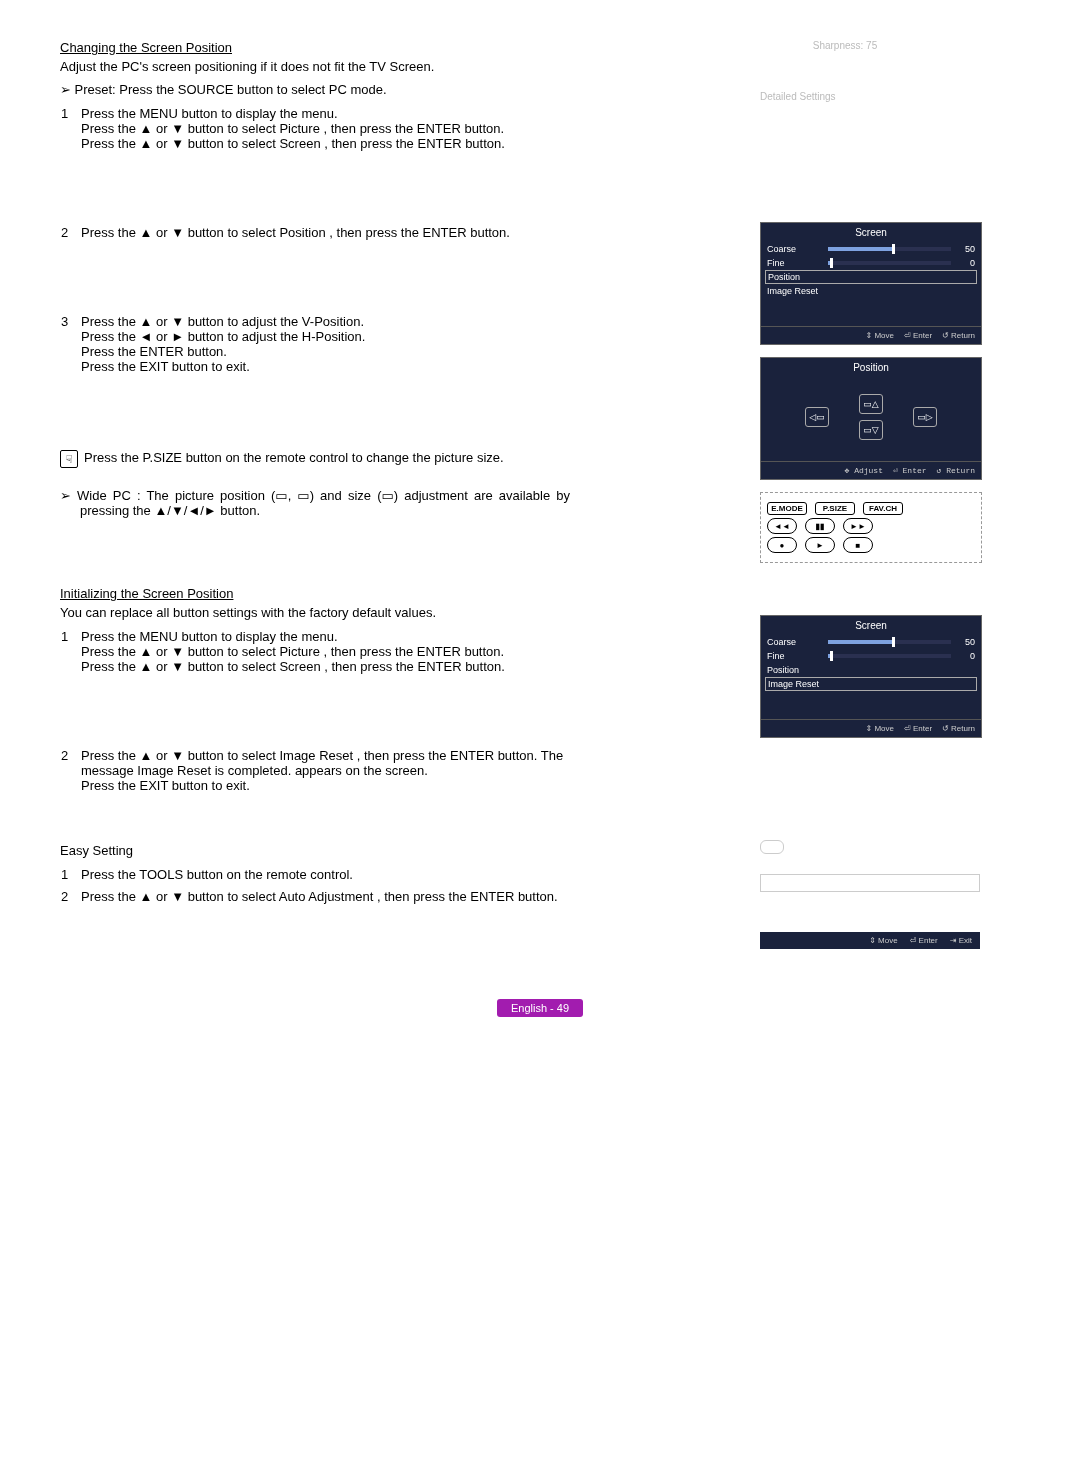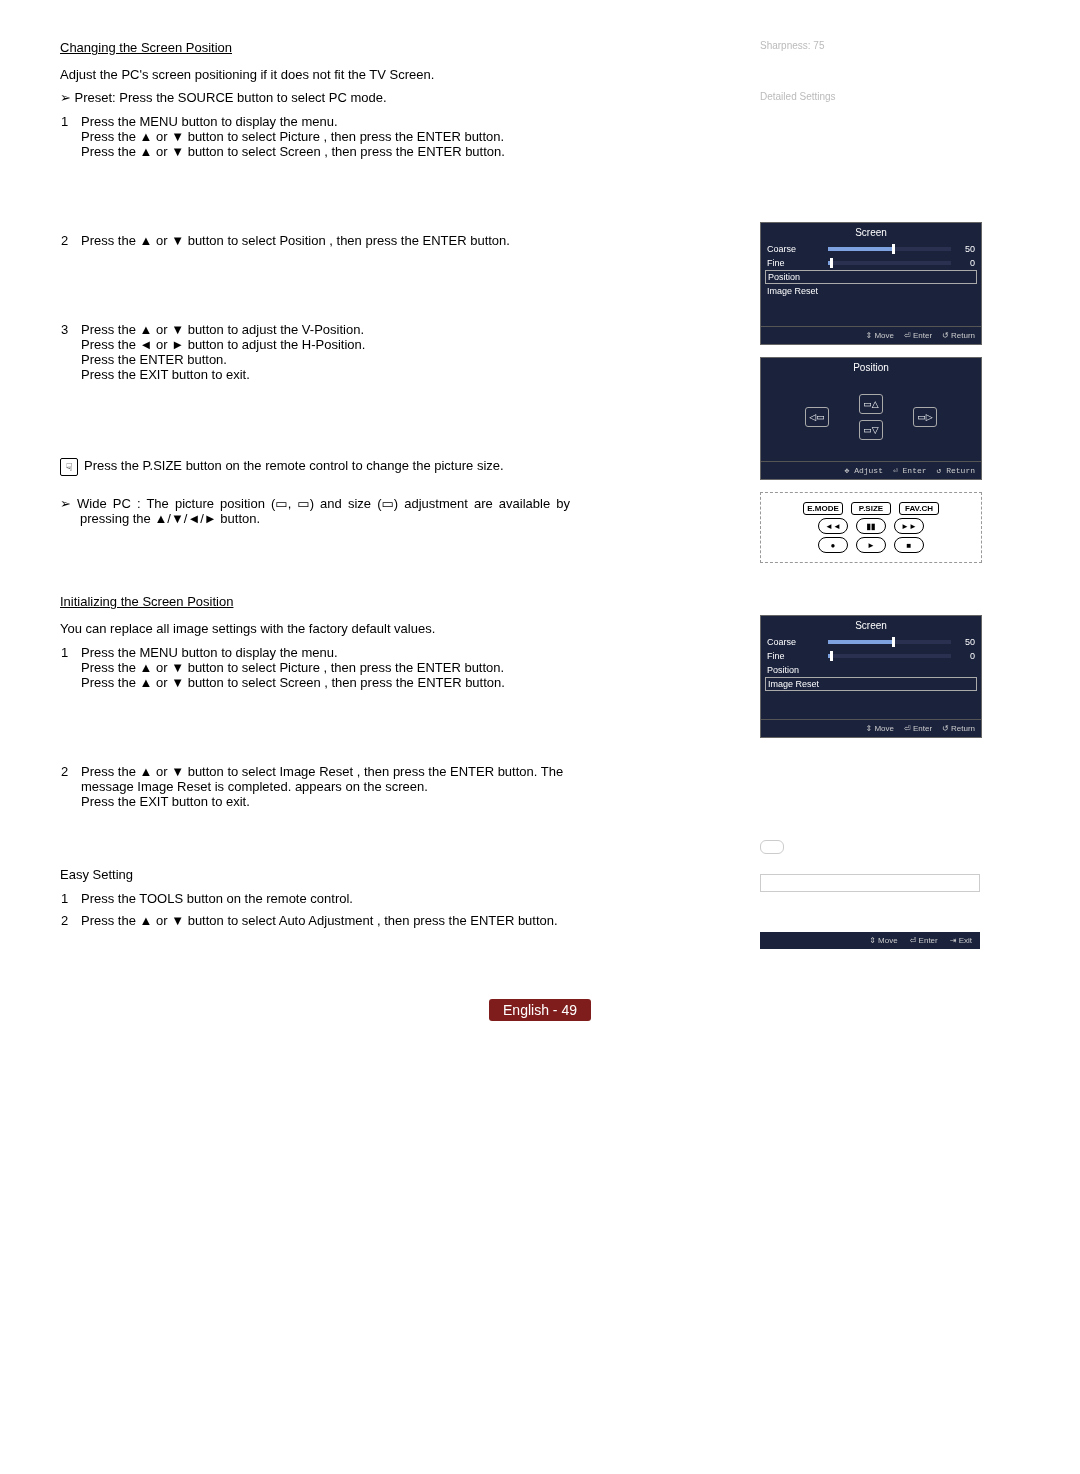--- a/index.html
+++ b/index.html
@@ -24,21 +24,21 @@
     padding-left: 20px;
     margin-left: auto;
   }
   .sub-heading {
     text-decoration: underline;
     margin-bottom: 4px;
     font-size: 13px;
     margin-top: 0;
   }
   .body-text {
-    margin: 12px 0 8px 0;
+    margin: 4px 0 8px 0;
     font-size: 13px;
   }
   .note-row {
     margin: 4px 0 8px 0;
     font-size: 13px;
     padding-left: 20px;
     text-indent: -20px;
   }
   .note-row::before{
     content:"➢ ";
@@ -124,46 +124,46 @@
   }
   .osd-pos-grid .mid{display:flex;flex-direction:column;align-items:center;gap:6px;}
   .arrow-box{
     width:22px;height:18px;border:1px solid #aaa;border-radius:3px;color:#fff;
     display:flex;align-items:center;justify-content:center;font-size:9px;
   }
   
   .remote-diagram-wrap{
     border:1px dashed #999;padding:6px;margin-bottom:12px;width:208px;font-size:8px;
   }
-  .rb-row{display:flex;gap:8px;justify-content:center;margin:3px 0;}
+  .rb-row{display:flex;gap:8px;margin:3px 0;}
   .rb{border:1px solid #000;border-radius:3px;padding:1px 3px;font-size:8px;text-align:center;min-width:32px;font-weight:bold;}
   .rb.pill{border-radius:8px;min-width:22px;height:12px;display:flex;align-items:center;justify-content:center;}
   
   .widepc{
     background:#3a4258;color:#fff;font-size:10px;text-align:center;
     padding:4px 0;border:1px solid #666;width:220px;position:relative;margin-bottom:20px;height:50px;
   }
   
   .faded{color:#bbb;font-size:10px;margin-bottom:30px;}
-  .faded-row{display:flex;justify-content:flex-start;width:170px;}
+  .faded-row{display:flex;justify-content:center;width:170px;}
   
   .tools-mock{
     width:220px;
     color:#bbb;font-size:10px;
   }
   .tools-mock .sel-line{border:1px solid #ccc;height:16px;margin:4px 0;}
   
   .bottom-bar{
     background:#1a223c;color:#ccc;font-size:8px;
     display:flex;justify-content:flex-end;gap:12px;padding:4px 8px;width:204px;margin-top:40px;
   }
   
   .page-num{
     display:block;
-    background:#7f1d1d;color:#fff;font-size:14px;
+    background:#a21caf;color:#fff;font-size:11px;
     padding:3px 14px;border-radius:3px;width:fit-content;margin:50px auto 0 auto;
   }
   .wpc-icons{letter-spacing:3px;font-size:9px;color:#c9d1e4;}
 </style>
 </head>
 <body>
 
 <div class="page-wrap">
   <div class="left-col">
 
@@ -204,21 +204,21 @@
     <div class="row-flex">
       <span class="icon-remote-hint">☟</span>
       <span>Press the P.SIZE button on the remote control to change the picture size.</span>
     </div>
 
     <p class="note-row" style="text-align:justify">Wide PC : The picture position (▭, ▭) and size (▭) adjustment are available by pressing the ▲/▼/◄/► button.</p>
 
     <div style="height:60px"></div>
 
     <p class="sub-heading">Initializing the Screen Position</p>
-    <p class="body-text">You can replace all image settings with the factory default values.</p>
+    <p class="body-text">You can replace all button settings with the factory default values.</p>
 
     <table class="steps">
       <tbody>
           <tr>
             <td class="num">1</td>
           <td style="white-space:pre-line">Press the MENU button to display the menu.
 Press the ▲ or ▼ button to select Picture , then press the ENTER button.
 Press the ▲ or ▼ button to select Screen , then press the ENTER button.</td>
           </tr>
       <tr>

